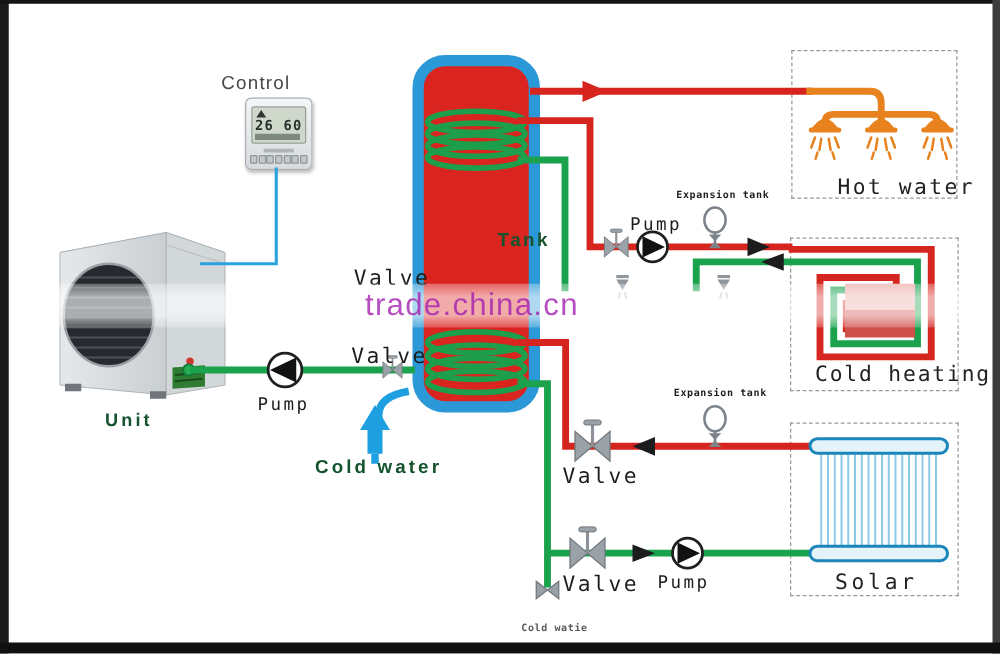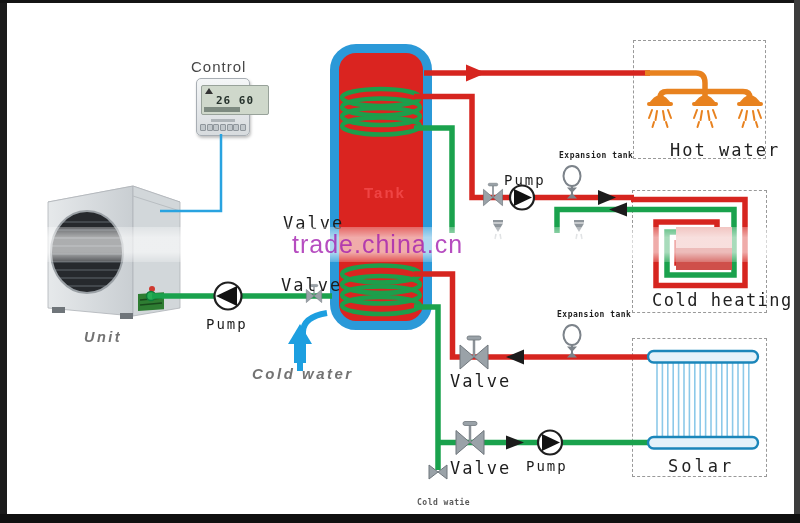--- a/index.html
+++ b/index.html
@@ -8,42 +8,42 @@
   .edge{position:absolute;}
   .edge.l{left:0;top:0;width:7px;height:523px;background:#1b1b1b;}
   .edge.t{left:0;top:0;width:800px;height:3px;background:#141414;}
   .edge.r{left:794px;top:0;width:6px;height:523px;background:#3c3c3c;}
   .edge.b{left:0;top:514px;width:800px;height:9px;background:#101010;}
 
   .lbl{position:absolute;color:#1d1d1d;font-family:"DejaVu Sans Mono",monospace;
        white-space:nowrap;}
   .lbl.mono12{font-size:14px;letter-spacing:2px;}
   .lbl.mono11{font-size:17px;letter-spacing:2px;}
-  .lbl.tiny{font-size:8px;font-weight:bold;letter-spacing:0.5px;margin-left:18px;}
+  .lbl.tiny{font-size:8px;font-weight:bold;letter-spacing:0.5px;}
   .lbl.boldlbl{font-family:"Liberation Sans",sans-serif;font-weight:bold;
-       font-size:14.5px;letter-spacing:2.5px;color:#737373;font-style:italic;}
+       font-size:14.5px;letter-spacing:2.5px;color:#14532d;}
   .lbl.ctrl{font-family:"Liberation Sans",sans-serif;font-size:15px;color:#474747;
        letter-spacing:1px;}
   .lbl.boxlbl{font-size:17px;letter-spacing:2px;color:#222;}
   .lbl.drain{font-size:8px;letter-spacing:0.5px;color:#5a5a5a;font-weight:bold;}
 
   .dashbox{position:absolute;border:1.6px dashed #999;background:transparent;}
 
   #tank{position:absolute;left:330px;top:44px;width:102px;height:286px;
         box-sizing:border-box;border:9px solid #2b99d8;border-radius:26px;
         background:#da2420;}
-  #tank-label{position:absolute;left:346px;top:184px;width:78px;text-align:center;
-        color:#ef4444;font-weight:bold;font-size:15px;letter-spacing:2px;
+  #tank-label{position:absolute;left:362px;top:184px;width:78px;text-align:right;
+        color:#14532d;font-weight:bold;font-size:15px;letter-spacing:2px;
         font-family:"Liberation Sans",sans-serif;}
 
   #control-panel{position:absolute;left:196px;top:78px;width:52px;height:56px;
         background:linear-gradient(#f4f6f7,#d7dbde);border:1px solid #a8aeb4;
         border-radius:5px;box-shadow:1px 2px 3px rgba(0,0,0,0.25);}
   #control-screen{position:absolute;left:4px;top:6px;width:42px;height:28px;
-        background:#cfd8cb;border:1px solid #98a29a;border-radius:2px;overflow:hidden;padding-left:24px;}
+        background:#cfd8cb;border:1px solid #98a29a;border-radius:2px;overflow:hidden;}
   #control-screen .warn{position:absolute;left:3px;top:2px;width:0;height:0;
         border-left:4px solid transparent;border-right:4px solid transparent;
         border-bottom:6px solid #333;}
   #control-screen .digits{position:absolute;left:0;top:8px;width:100%;text-align:center;
         font-family:"DejaVu Sans Mono",monospace;font-weight:bold;font-size:11px;
         color:#26322c;letter-spacing:1px;}
   #control-screen .bar{position:absolute;left:2px;bottom:2px;width:36px;height:5px;
         background:#7d8a80;}
   #control-buttons{position:absolute;left:3px;bottom:4px;width:46px;display:flex;
         justify-content:space-between;}
@@ -261,21 +261,21 @@
         <line x1="732.6" y1="361" x2="732.6" y2="438"></line>
           <line x1="738" y1="361" x2="738" y2="438"></line>
         <line x1="743.4" y1="361" x2="743.4" y2="438"></line>
           <line x1="748.8" y1="361" x2="748.8" y2="438"></line>
       </g>
       <rect x="648" y="351" width="110" height="11.5" rx="5.7" fill="#e4f2fa" stroke="#1b86ba" stroke-width="2.4"></rect>
       <rect x="648" y="437" width="110" height="11.5" rx="5.7" fill="#e4f2fa" stroke="#1b86ba" stroke-width="2.4"></rect>
     </g>
   </svg>
 
-  <div class="lbl ctrl" style="left:191px;top:58px;">Control</div>
+  <div class="lbl ctrl" style="left:177px;top:58px;">Control</div>
   <div class="lbl boldlbl" style="left:84px;top:329px;">Unit</div>
   <div class="lbl mono12" style="left:206px;top:316px;">Pump</div>
   <div class="lbl mono11" style="left:283px;top:213px;">Valve</div>
   <div class="lbl mono11" style="left:281px;top:275px;">Valve</div>
   <div class="lbl boldlbl" style="left:252px;top:365px;font-size:15px;text-align:center;">Cold water</div>
   <div id="tank-label">Tank</div>
   <div class="lbl mono12" style="left:504px;top:172px;">Pump</div>
   <div class="lbl tiny" style="left:541px;top:151px;">Expansion tank</div>
   <div class="lbl mono11" style="left:450px;top:371px;">Valve</div>
   <div class="lbl tiny" style="left:539px;top:310px;">Expansion tank</div>

